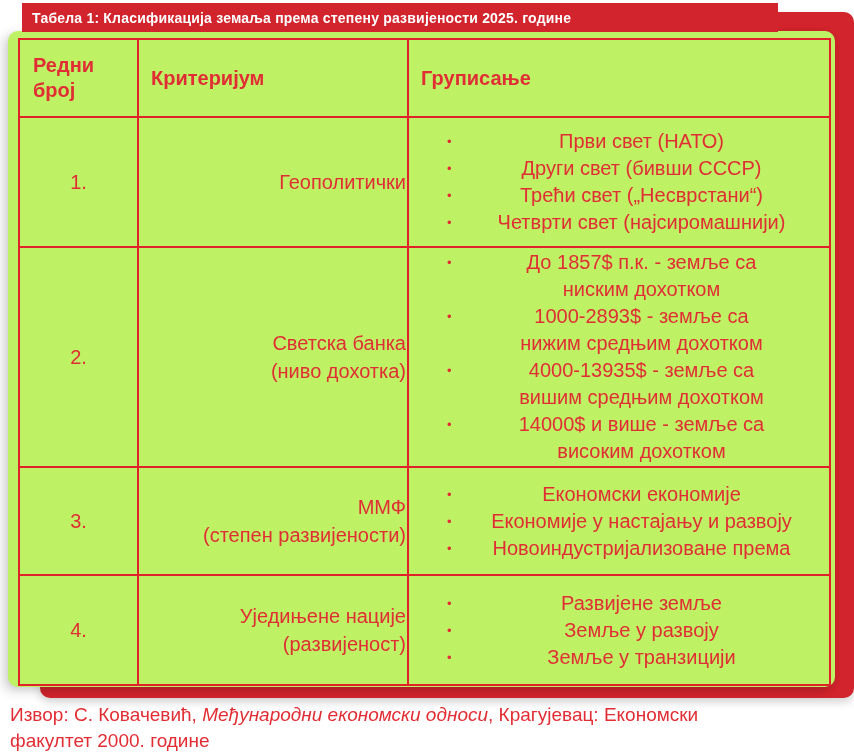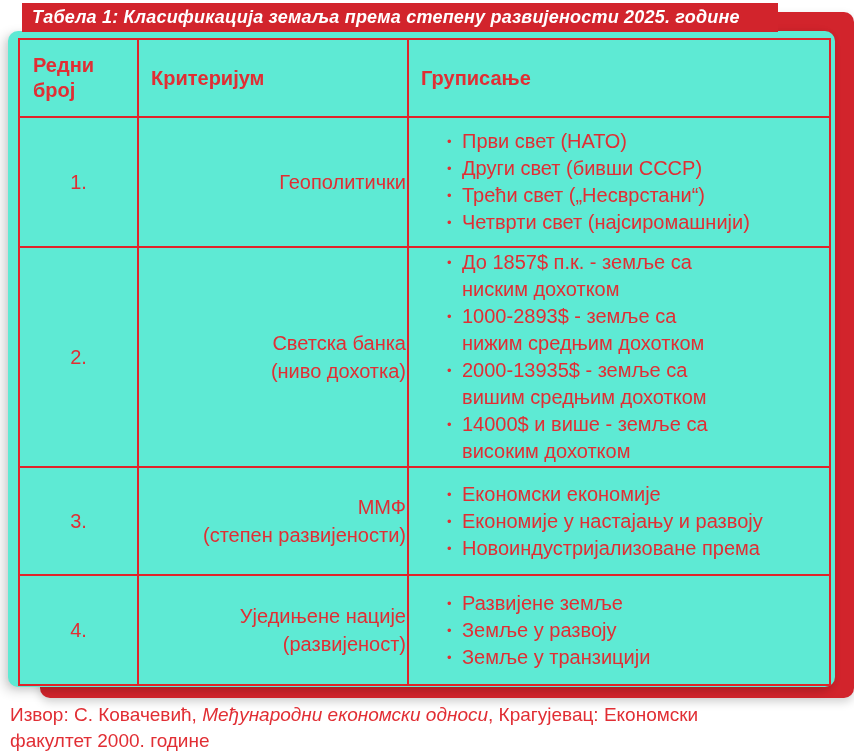--- a/index.html
+++ b/index.html
@@ -13,31 +13,31 @@
     width:854px;height:752px;position:relative;background:#ffffff;
     font-family:"Liberation Sans",sans-serif;overflow:hidden;
   }
   .backdrop{
     position:absolute;left:40px;top:12px;width:814px;height:686px;
     background:var(--brand-red);border-radius:10px;
     box-shadow:0 4px 10px rgba(0,0,0,0.18);z-index:1;
   }
   .card{
     position:absolute;left:8px;top:31px;width:827px;height:656px;
-    background:#5eead4;border-radius:10px;z-index:2;
+    background:#bef264;border-radius:10px;z-index:2;
     box-shadow:-5px 4px 12px rgba(0,0,0,0.16),0 2px 6px rgba(0,0,0,0.08);
   }
   .banner{
     position:absolute;left:22px;top:3px;width:756px;height:29px;
     background:var(--brand-red);z-index:3;display:flex;align-items:center;
     padding-left:10px;box-sizing:border-box;
   }
   .banner-title{
-    color:var(--banner-text);font-size:18px;font-weight:600;
-    letter-spacing:0.2px;white-space:nowrap;font-style:italic;
+    color:var(--banner-text);font-size:14px;font-weight:600;
+    letter-spacing:0.2px;white-space:nowrap;
   }
   table.klas{
     position:absolute;left:10px;top:7px;width:811px;
     border-collapse:collapse;table-layout:fixed;
   }
   table.klas col.c1{width:119px;}
   table.klas col.c2{width:270px;}
   table.klas col.c3{width:422px;}
   table.klas th,table.klas td{
     border:2px solid var(--border-red);
@@ -48,21 +48,21 @@
   tr.hdr{height:78px;}
   tr.r1{height:130px;}
   tr.r2{height:211px;}
   tr.r3{height:108px;}
   tr.r4{height:110px;}
   th{font-size:20px;font-weight:700;text-align:left;}
   th.h-num{padding-left:13px;white-space:pre-line;line-height:25px;}
   th.h-crit,th.h-group{padding-left:12px;}
   td.num{text-align:center;font-size:20px;}
   td.crit{padding-left:28px;font-size:20px;line-height:28px;white-space:pre-line;text-align:right;}
-  td.items{padding-left:38px;padding-right:8px;}
+  td.items{padding-left:38px;padding-right:8px;text-align:center;}
   ul.blist{list-style:none;margin:0;padding:0;}
   ul.blist li{
     position:relative;padding-left:15px;font-size:20px;line-height:27px;
     white-space:pre-line;
   }
   ul.blist li::before{
     content:"•";position:absolute;left:0;top:0;font-size:13px;line-height:27px;
   }
   .source{
     position:absolute;left:10px;top:702px;width:730px;z-index:2;
@@ -110,21 +110,21 @@
       <tr class="r2">
         <td class="num">2.</td>
         <td class="crit">Светска банка
 (ниво дохотка)</td>
         <td class="items">
           <ul class="blist">
             <li>До 1857$ п.к. - земље са
 ниским дохотком</li>
             <li>1000-2893$ - земље са
 нижим средњим дохотком</li>
-            <li>2000-13935$ - земље са
+            <li>4000-13935$ - земље са
 вишим средњим дохотком</li>
             <li>14000$ и више - земље са
 високим дохотком</li>
           </ul>
         </td>
       </tr>
 
       <tr class="r3">
         <td class="num">3.</td>
         <td class="crit">ММФ

